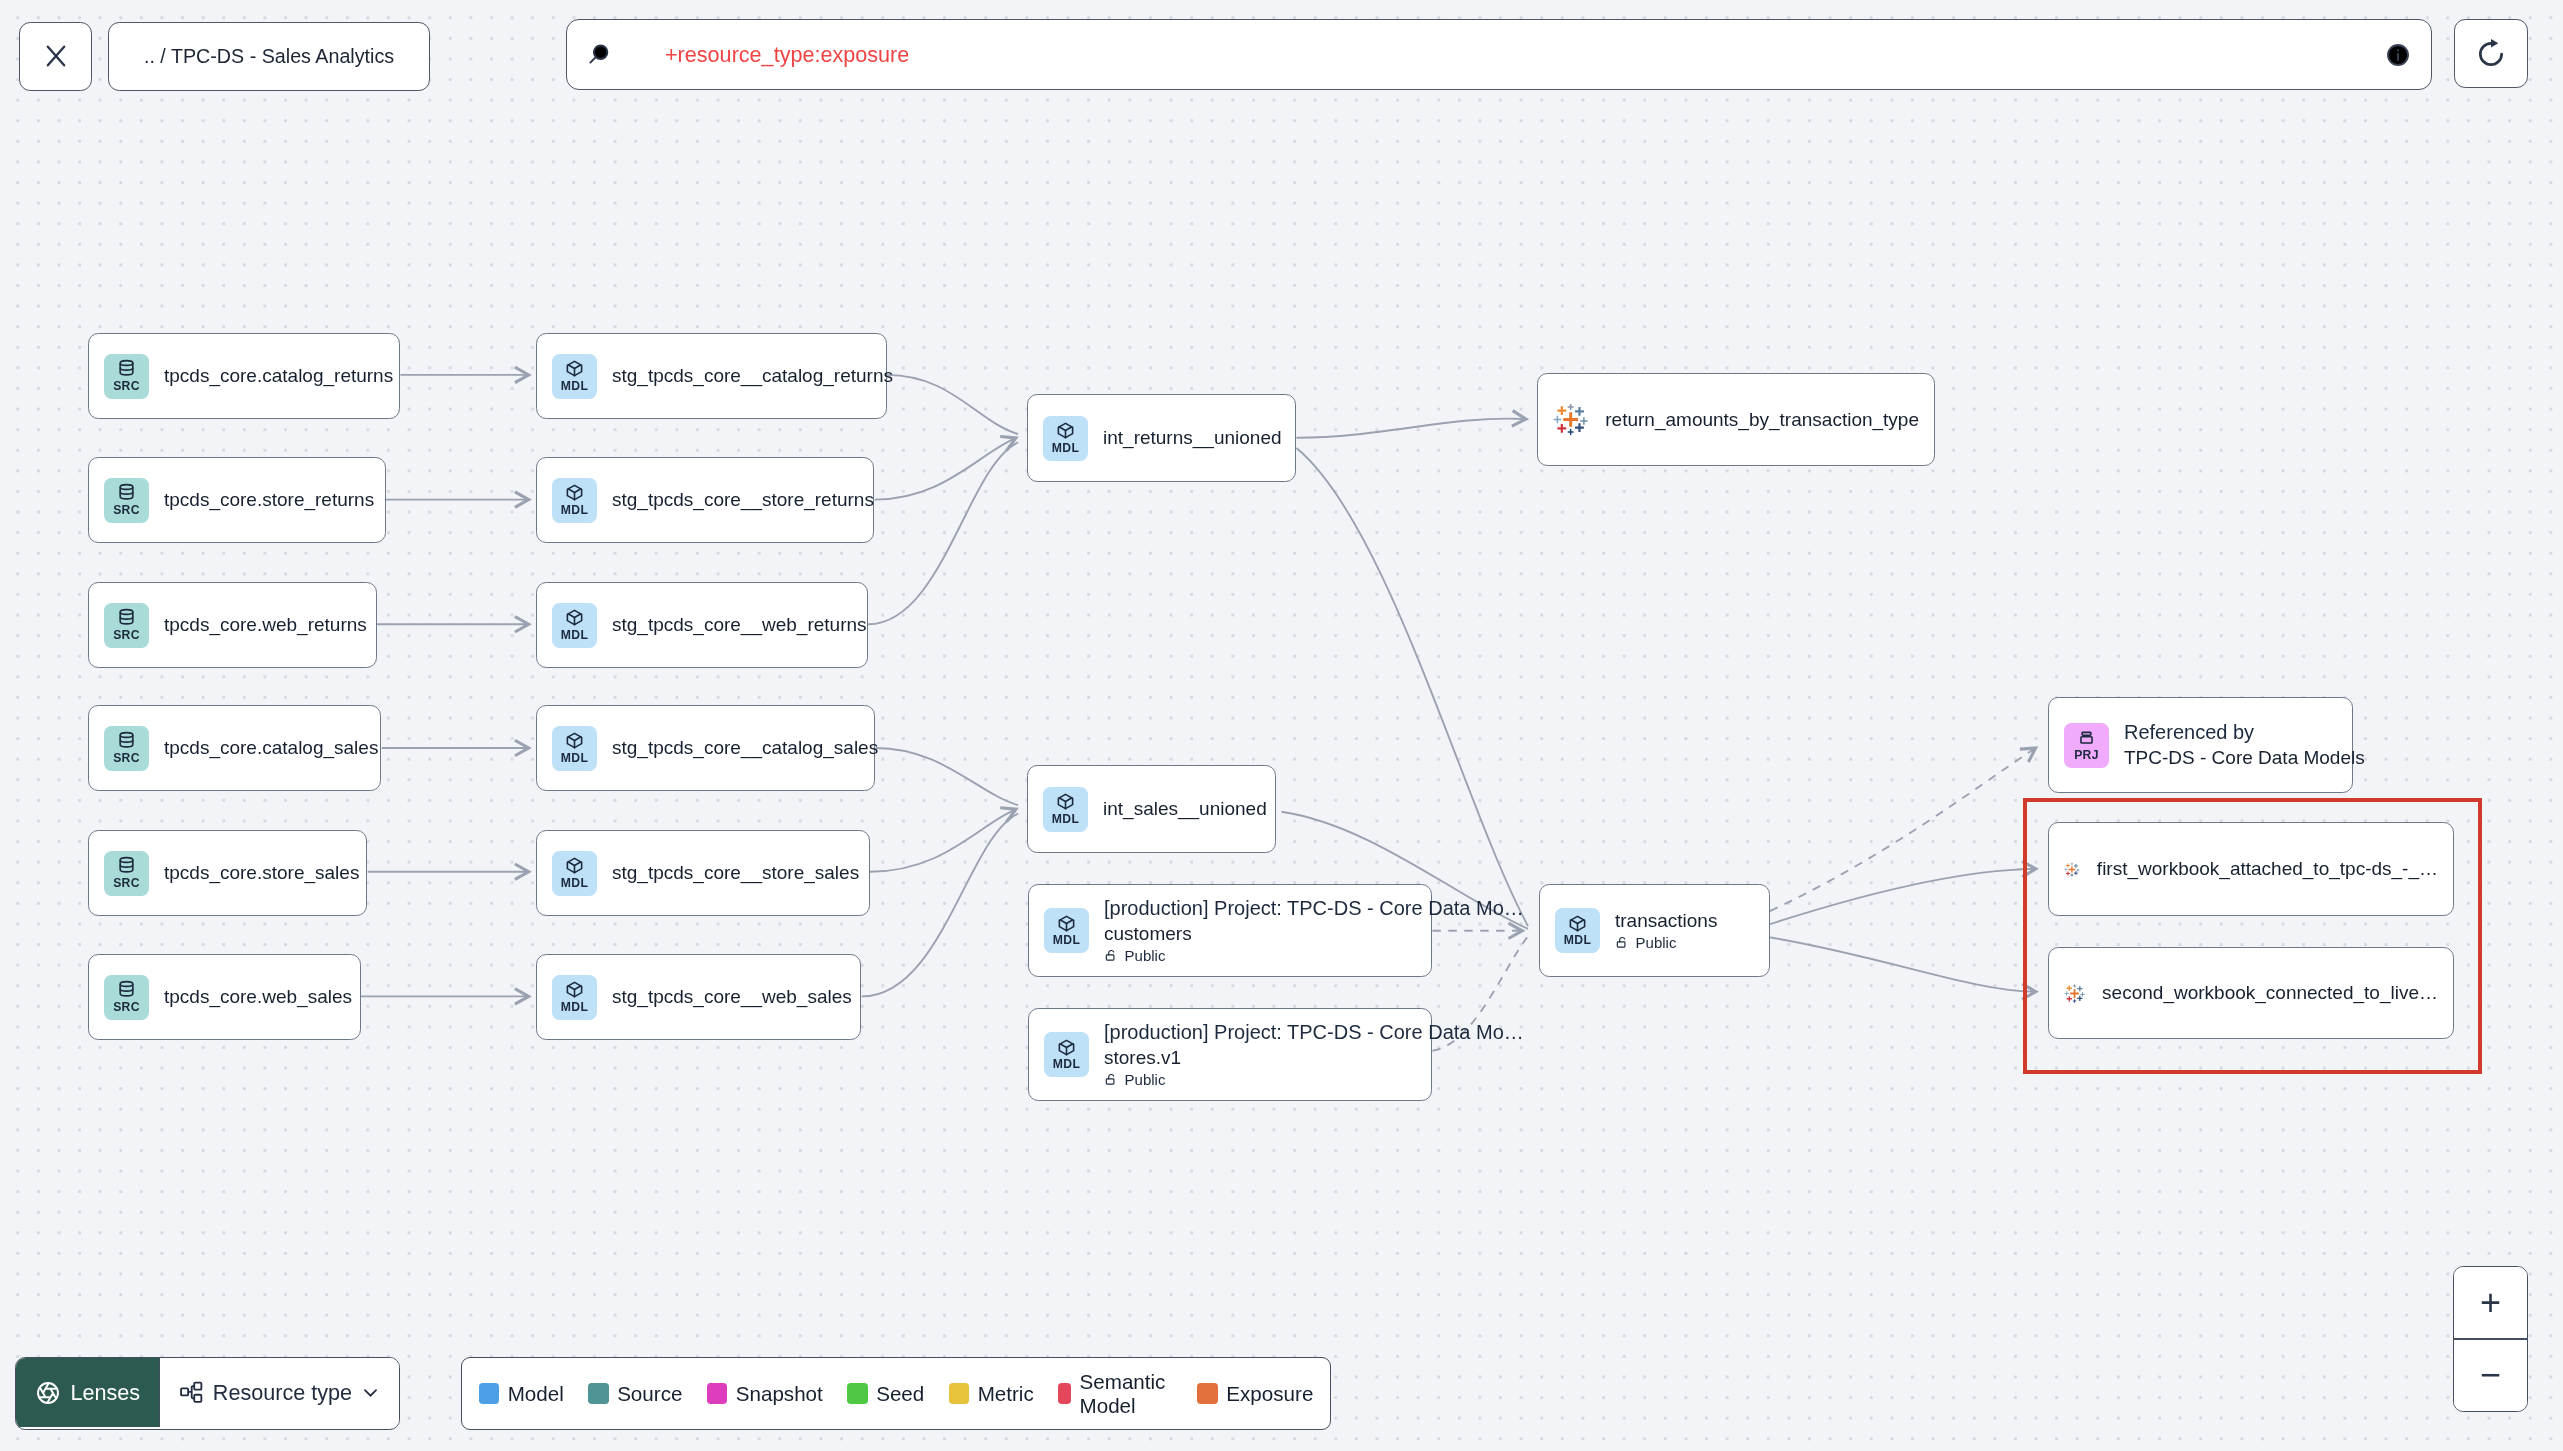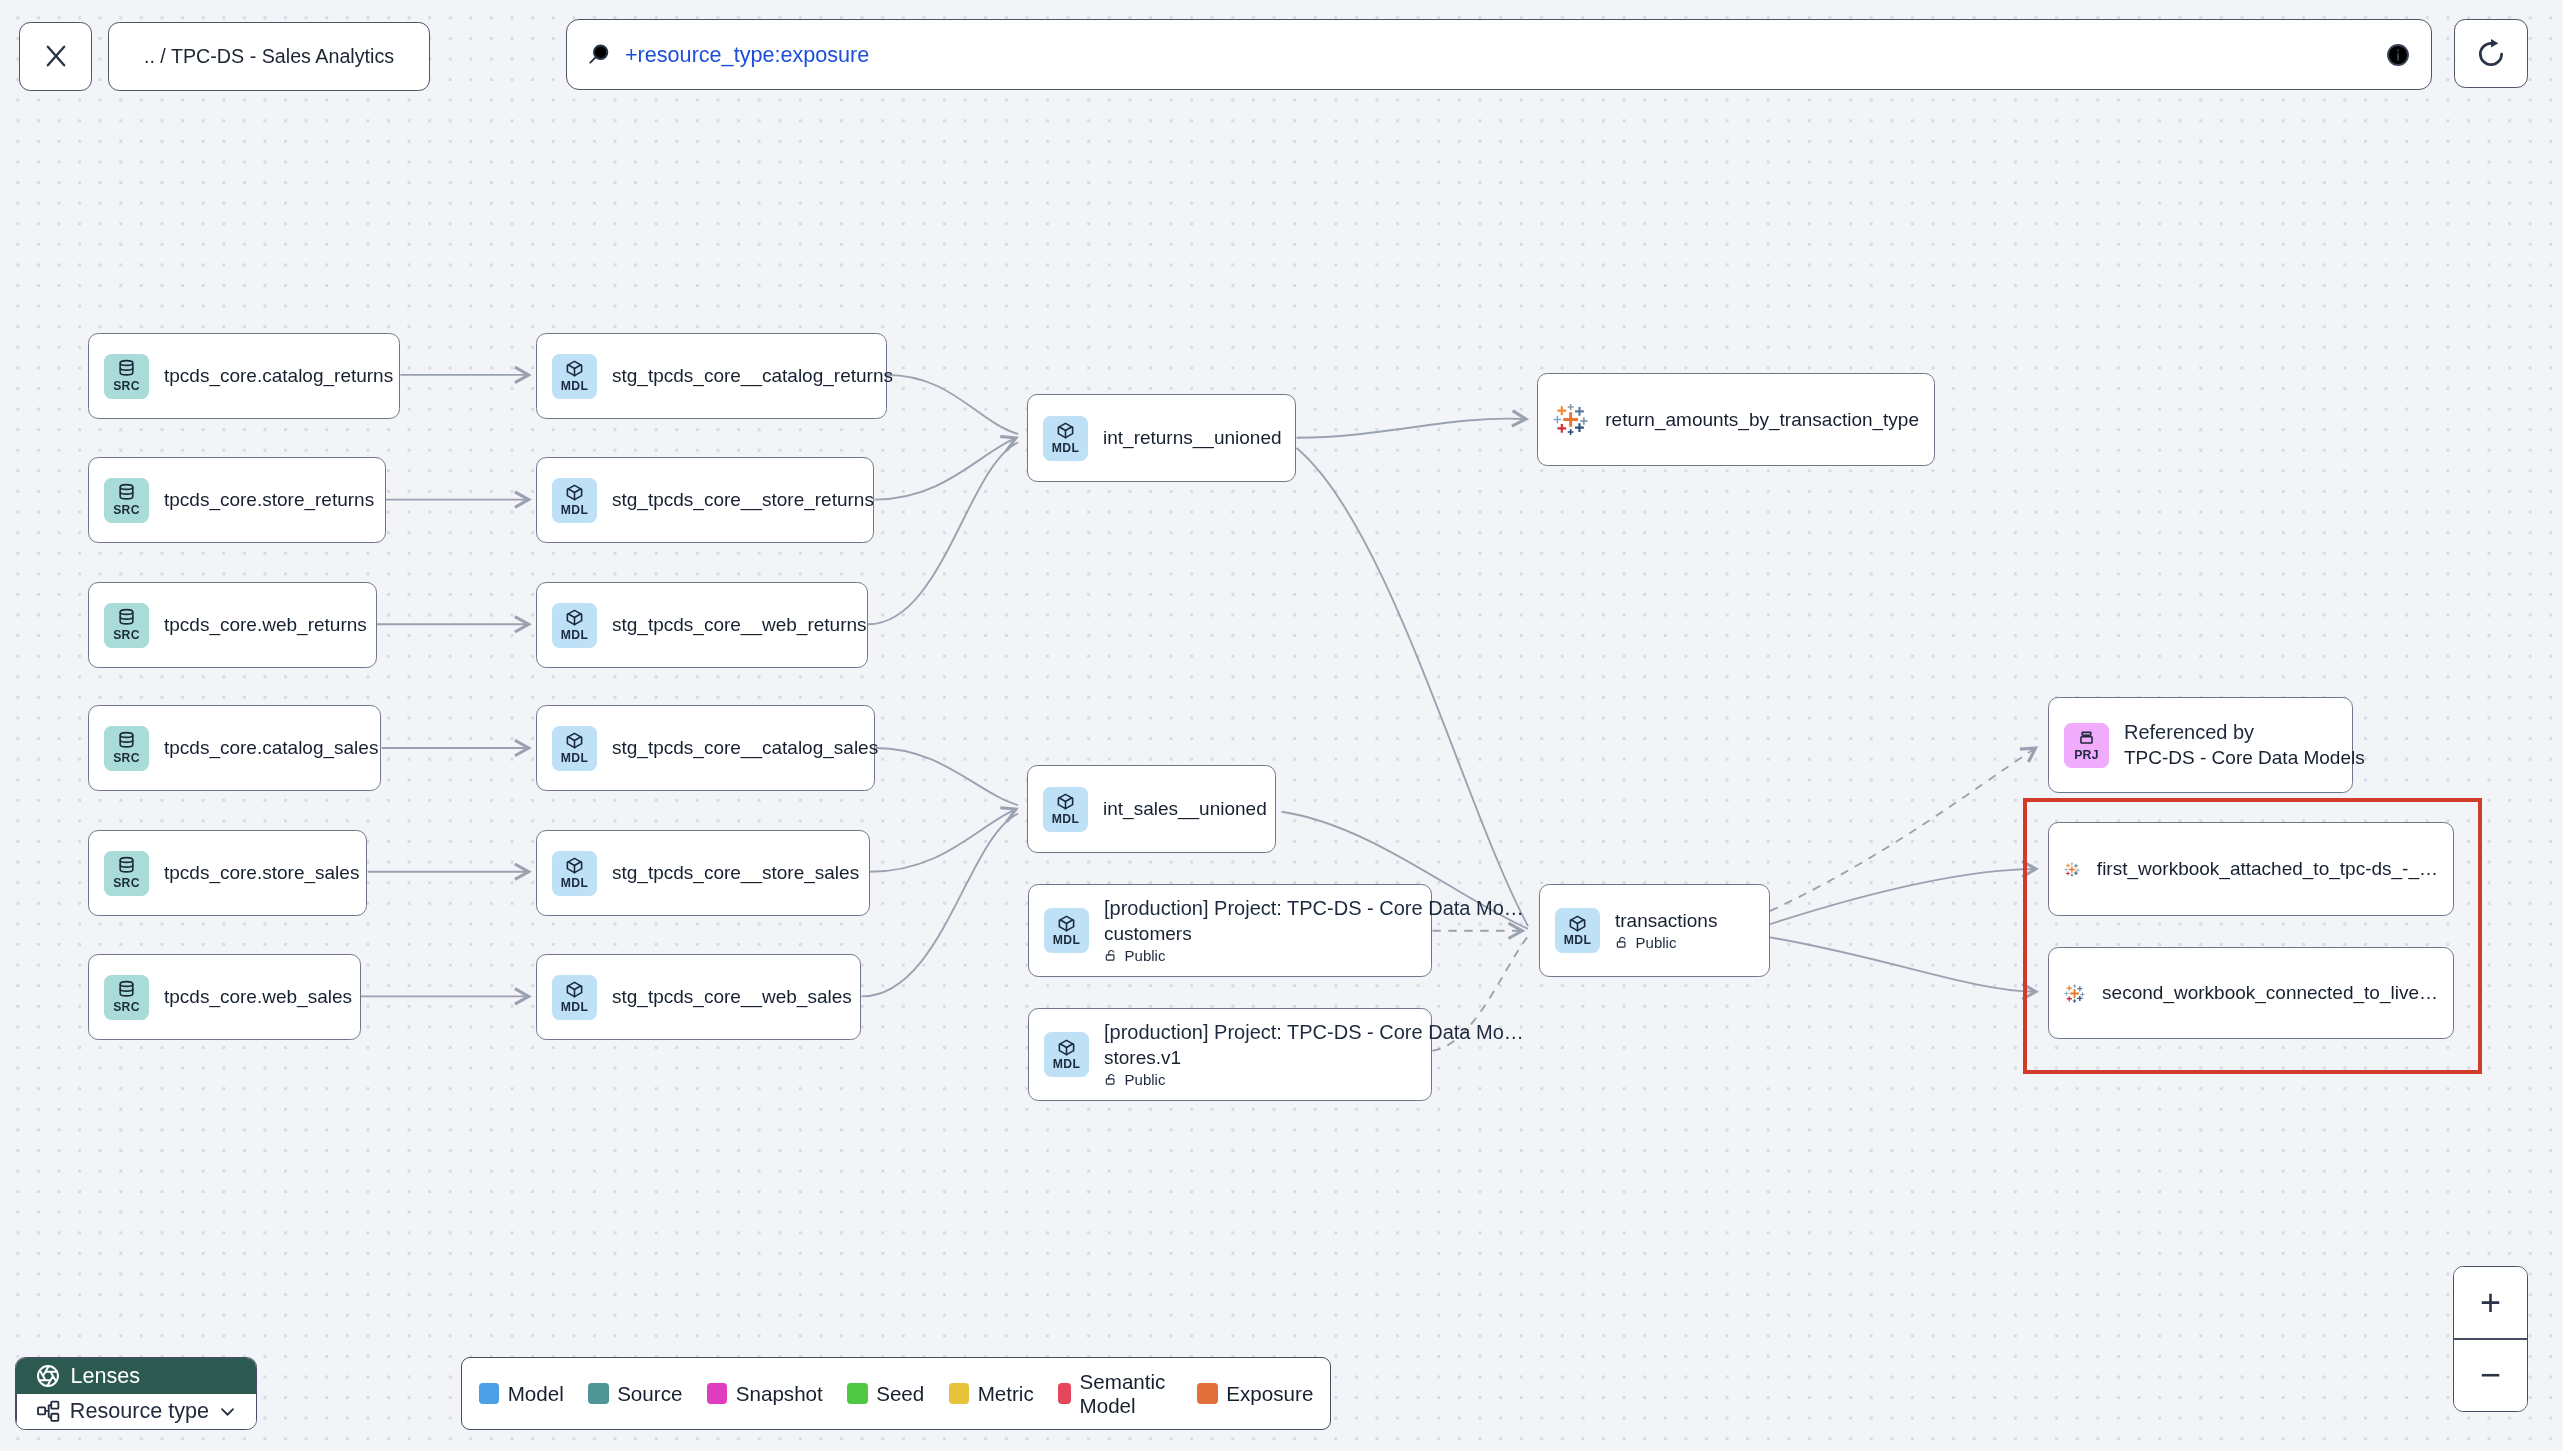--- a/index.html
+++ b/index.html
@@ -19,21 +19,21 @@
   
   .tb-btn {
     background:#fff; border:1.9px solid #4d5566; border-radius:11.2px;
     display:flex; align-items:center; justify-content:center;
   }
   .breadcrumb-btn { font-size:19.7px; color:#1b2433; }
   .searchbar {
     background:#fff; border:1.9px solid #4d5566; border-radius:13px;
     display:flex; align-items:center; padding:0 19px; gap:13px;
   }
-  .searchbar .search-text { font-size:21.6px; color:#1d4ed8; flex:1; }
+  .searchbar .search-text { font-size:21.6px; color:#ef4444; flex:1;margin-left:40px; }
 
   
   .node {
     position:absolute; background:#fff;
     border:1.9px solid #6e7788; border-radius:10.3px;
     display:flex; align-items:center; padding:0 15px; gap:15px;
     cursor:pointer;
   }
   .chip {
     width:45px; height:45px; border-radius:7.5px; flex:0 0 45px;
@@ -51,21 +51,20 @@
   
   .highlight-rect {
     position:absolute; border:4.7px solid #d23a2a; background:transparent;
     pointer-events:none;
   }
 
   
   .lens-group {
     display:flex; border:1.9px solid #454e60; border-radius:10.3px; overflow:hidden;
     background:#fff;
-    flex-direction:column;
   }
   .lens-seg {
     display:flex; align-items:center; gap:9.4px; padding:0 19px; height:69px;
     font-size:21.6px;
   }
   .lens-dark { color:#fff; }
   .lens-light { color:#222c3e; border-left:1.9px solid #454e60; background:#fff; }
   .legend {
     background:#fff; border:1.9px solid #454e60; border-radius:9px;
     display:flex; align-items:center; justify-content:center; gap:24.4px; padding:0 22.5px;

